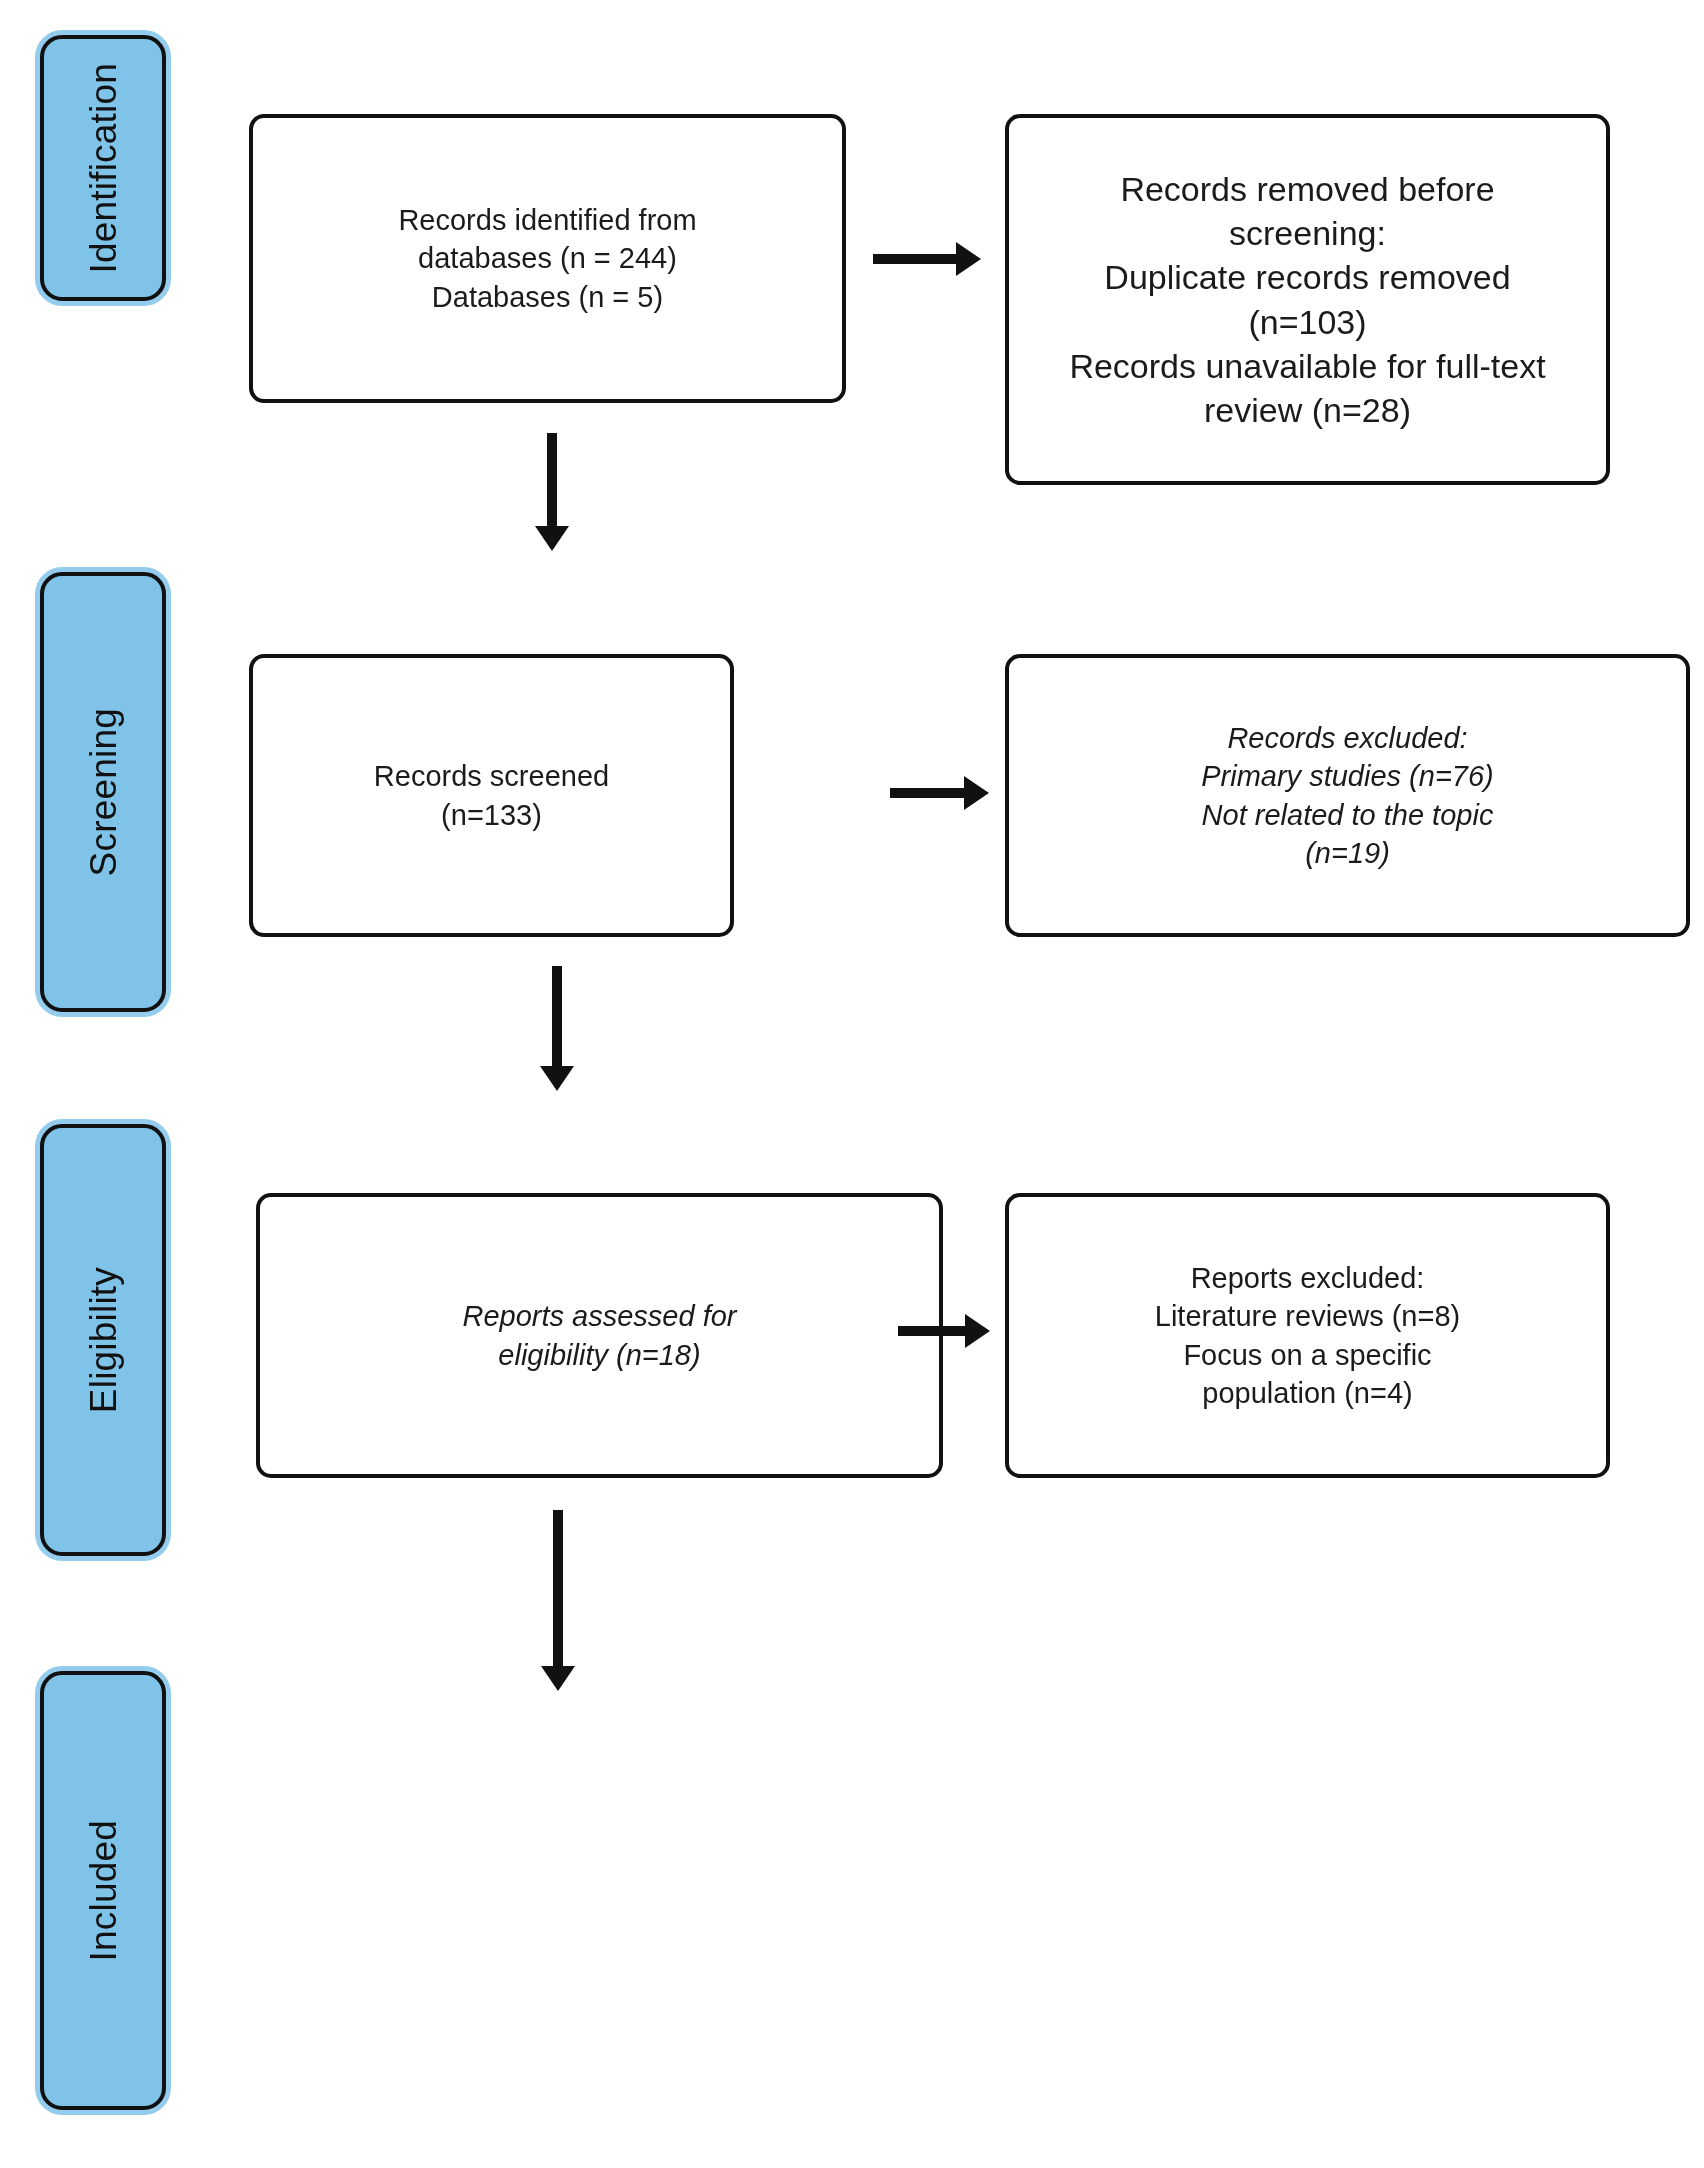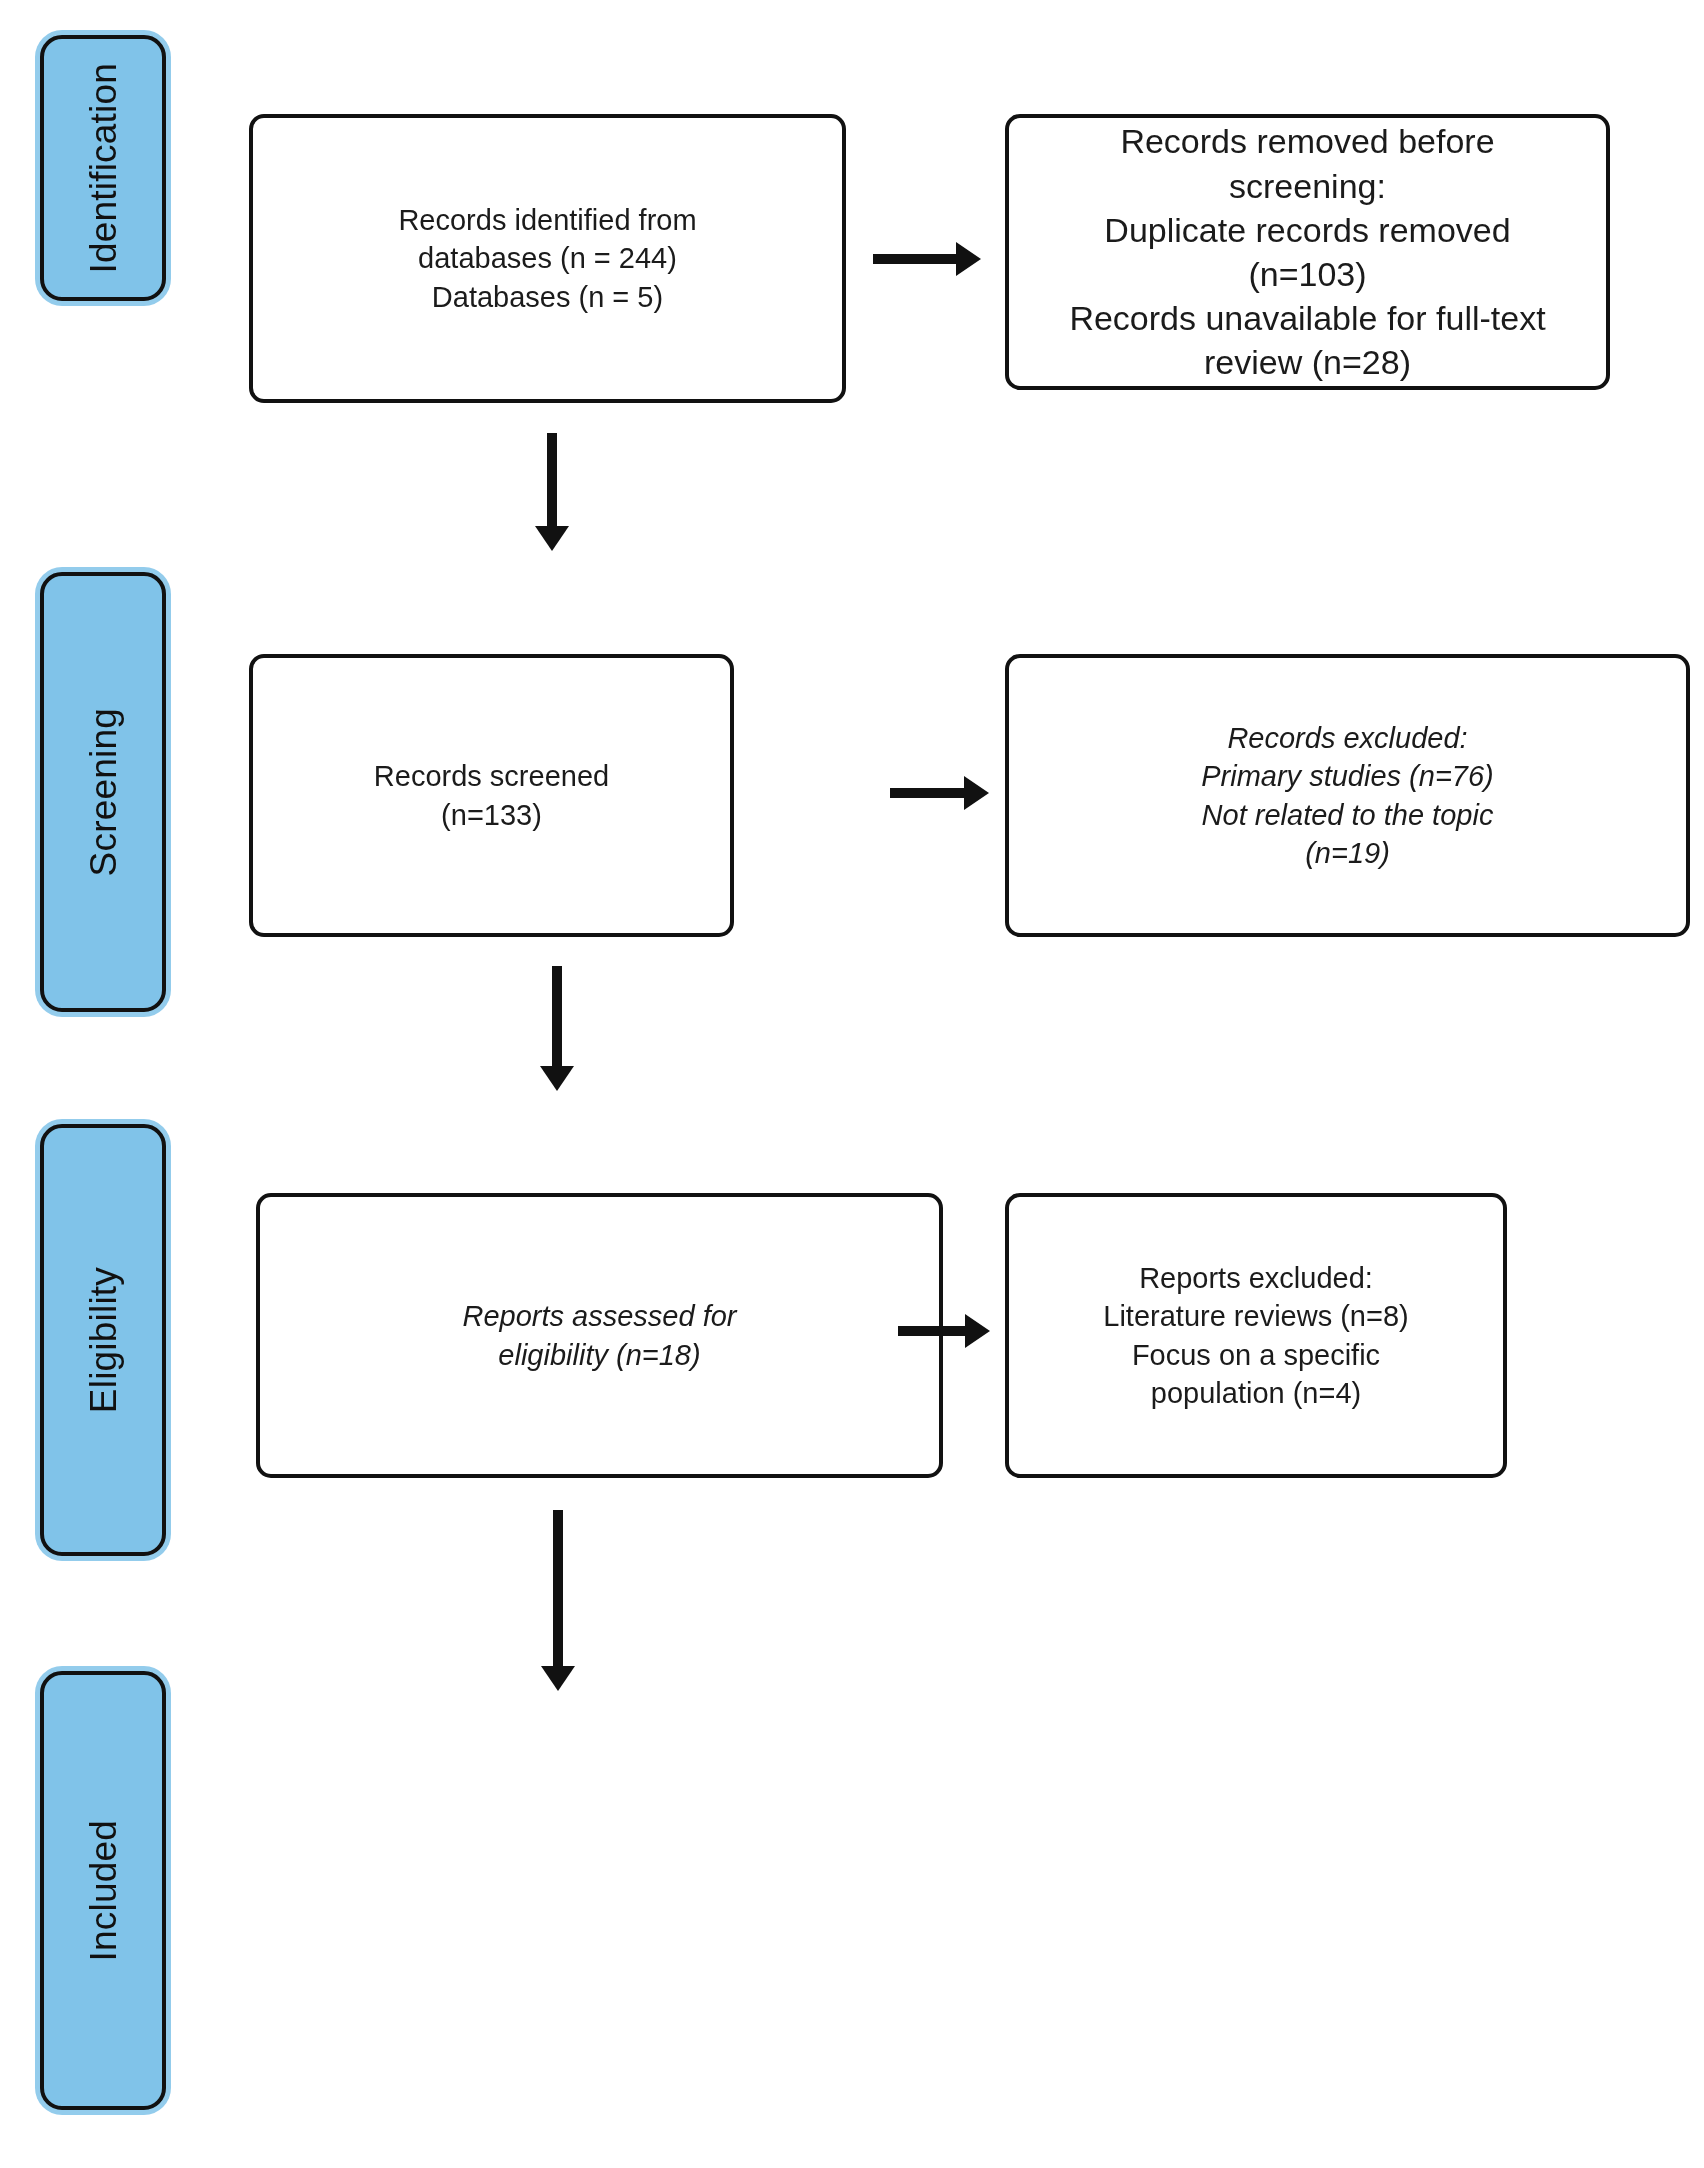--- a/index.html
+++ b/index.html
@@ -135,21 +135,21 @@
     <span class="box-text">Records identified from
 databases (n = 244)
 Databases (n = 5)</span>
   </div>
 
   <div class="arrow-h" style="left:873px; top:259px; width:108px;">
     <div class="shaft" style="width:83px;"></div>
     <div class="head" style="left:83px;"></div>
   </div>
 
-  <div class="flow-box dense" style="left:1005px; top:114px; width:605px; height:276px;">
+  <div class="flow-box dense" style="left:1005px; top:114px; width:605px; height:371px;">
     <span class="box-text">Records removed before
 screening:
 Duplicate records removed
 (n=103)
 Records unavailable for full-text
 review (n=28)</span>
   </div>
 
   <div class="arrow-v" style="left:552px; top:433px; height:118px;">
     <div class="shaft" style="height:93px;"></div>
@@ -181,21 +181,21 @@
   <div class="flow-box" style="left:256px; top:1193px; width:687px; height:285px;font-style:italic;">
     <span class="box-text">Reports assessed for
 eligibility (n=18)</span>
   </div>
 
   <div class="arrow-h" style="left:898px; top:1331px; width:93px;">
     <div class="shaft" style="width:67px;"></div>
     <div class="head" style="left:67px;"></div>
   </div>
 
-  <div class="flow-box" style="left:1005px; top:1193px; width:502px; height:285px;">
+  <div class="flow-box" style="left:1005px; top:1193px; width:605px; height:285px;">
     <span class="box-text">Reports excluded:
 Literature reviews (n=8)
 Focus on a specific
 population (n=4)</span>
   </div>
 
   <div class="arrow-v" style="left:558px; top:1510px; height:181px;">
     <div class="shaft" style="height:156px;"></div>
     <div class="head" style="top:156px;"></div>
   </div>

